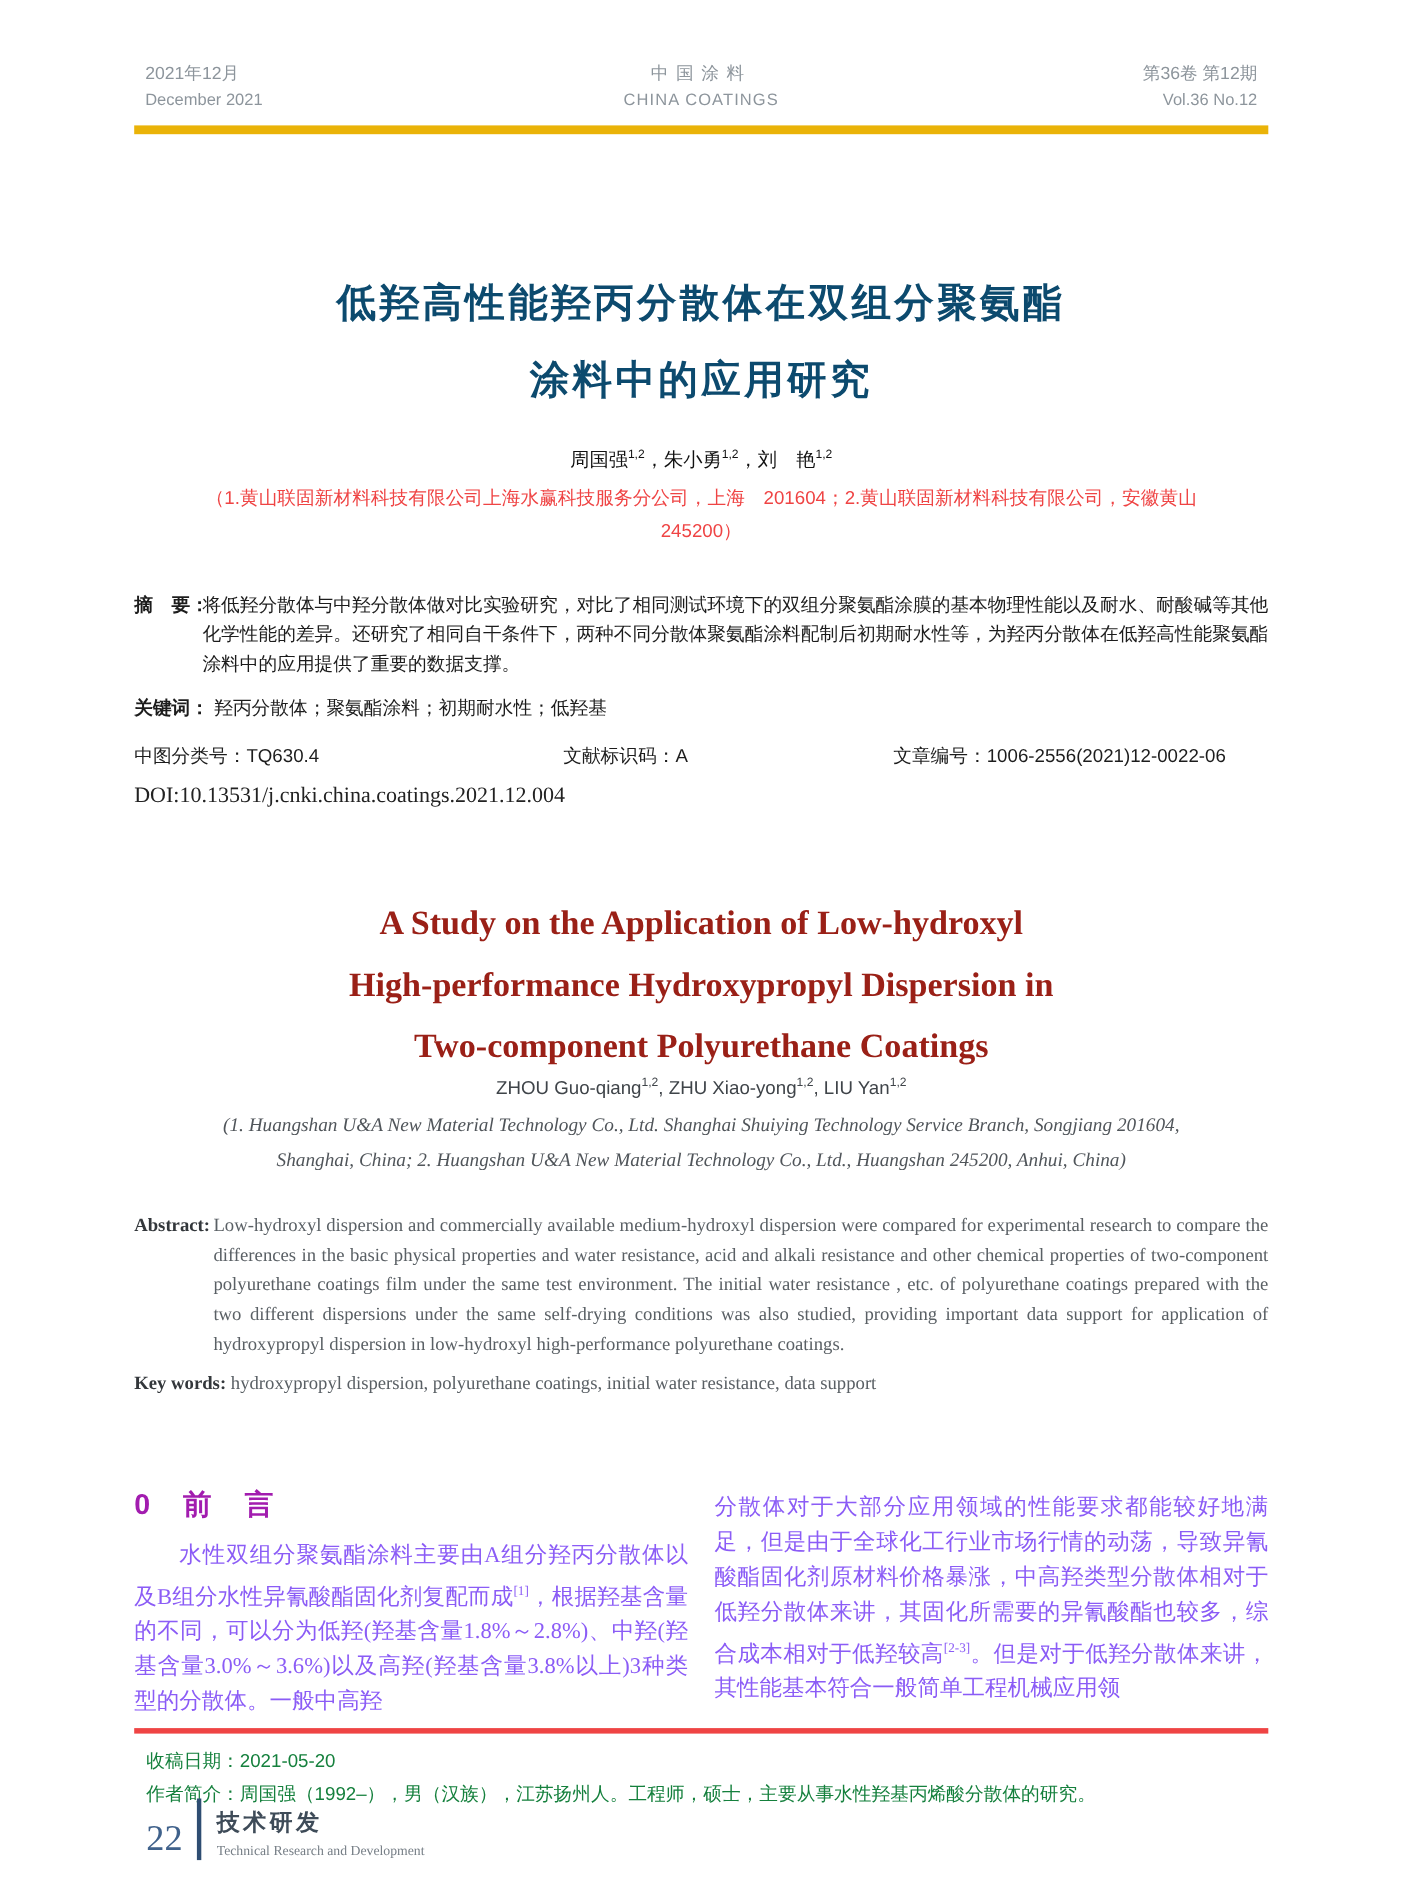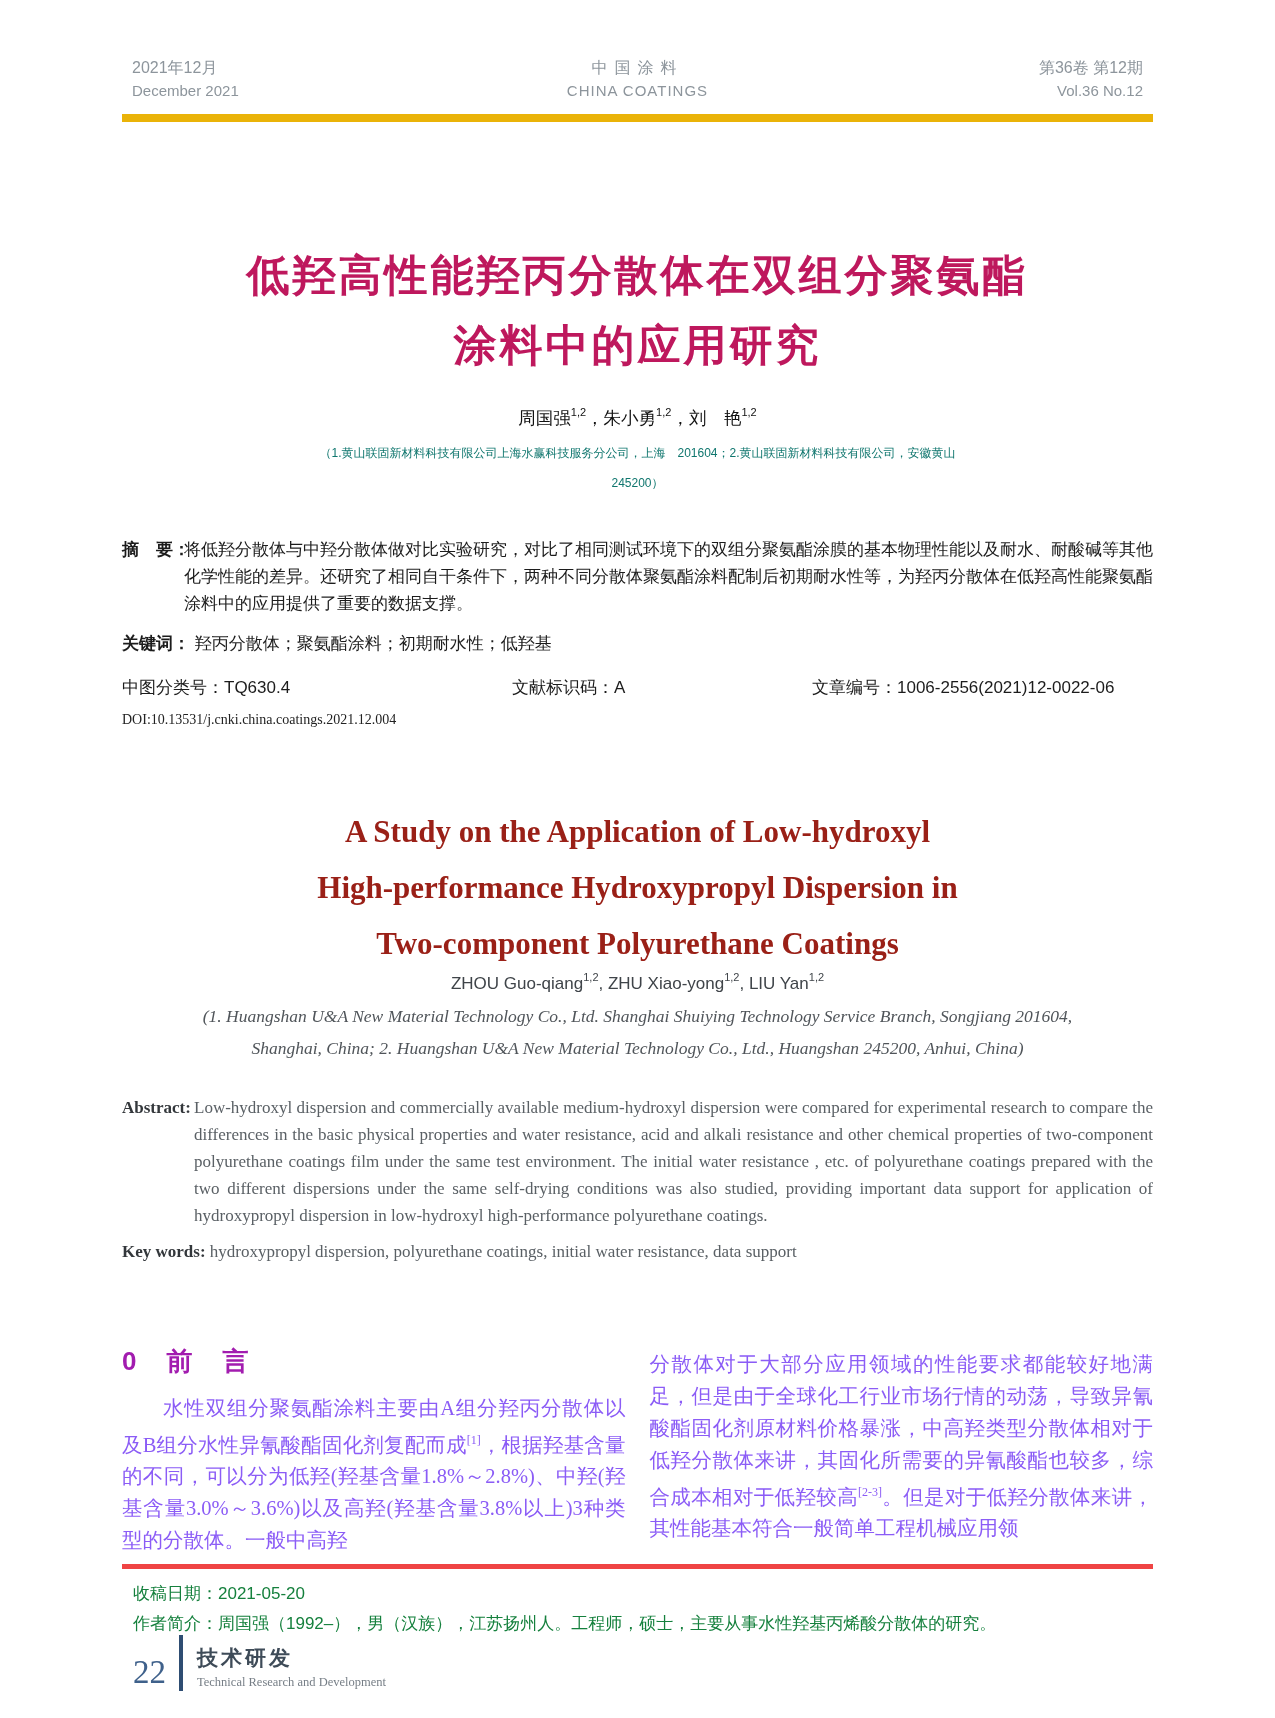--- a/index.html
+++ b/index.html
@@ -29,39 +29,39 @@
   .jheader .col .en { font-size: 15px; }
   .jheader .c-left  { text-align: left;  width: 33%; }
   .jheader .c-mid   { text-align: center; width: 34%; letter-spacing: 1px; }
   .jheader .c-mid .cn { letter-spacing: 7px; }
   .jheader .c-right { text-align: right; width: 33%; }
 
   
   .title-cn {
     margin-top: 118px;
     text-align: center;
-    color: #be185d;
-    font-size: 43px;
+    color: #0c4a6e;
+    font-size: 36px;
     font-weight: bold;
     line-height: 70px;
     letter-spacing: 3px;
   }
   .authors-cn {
     margin-top: 26px;
     text-align: center;
     font-size: 17.5px;
     color: #111;
   }
   .authors-cn sup, .authors-en sup { font-size: 11px; position: relative; top: -1px; }
   .affil-cn {
     margin-top: 8px;
     text-align: center;
-    font-size: 12px;
+    font-size: 17px;
     line-height: 30px;
-    color: #0f766e;
+    color: #ef4444;
   }
 
   
   .abstract-cn {
     margin-top: 38px;
     font-size: 17px;
     line-height: 27px;
     text-align: justify;
     position: relative;
     padding-left: 62px;
@@ -74,21 +74,21 @@
     margin-top: 19px;
     display: flex;
     font-size: 17px;
   }
   .meta-row .m1 { width: 390px; }
   .meta-row .m2 { width: 300px; }
   .meta-row .m3 { flex: 1; }
   .doi {
     margin-top: 13px;
     font-family: "Liberation Serif", "DejaVu Serif", serif;
-    font-size: 14px;
+    font-size: 20px;
     color: #222;
   }
 
   
   .title-en {
     margin-top: 76px;
     text-align: center;
     font-family: "Liberation Serif", "DejaVu Serif", serif;
     font-weight: bold;
     color: #9a2017;

